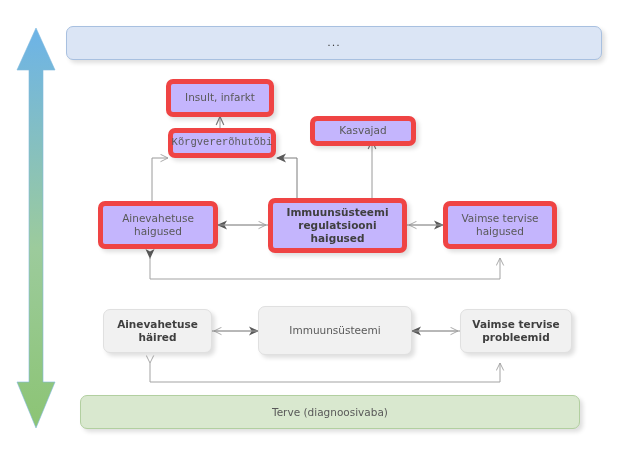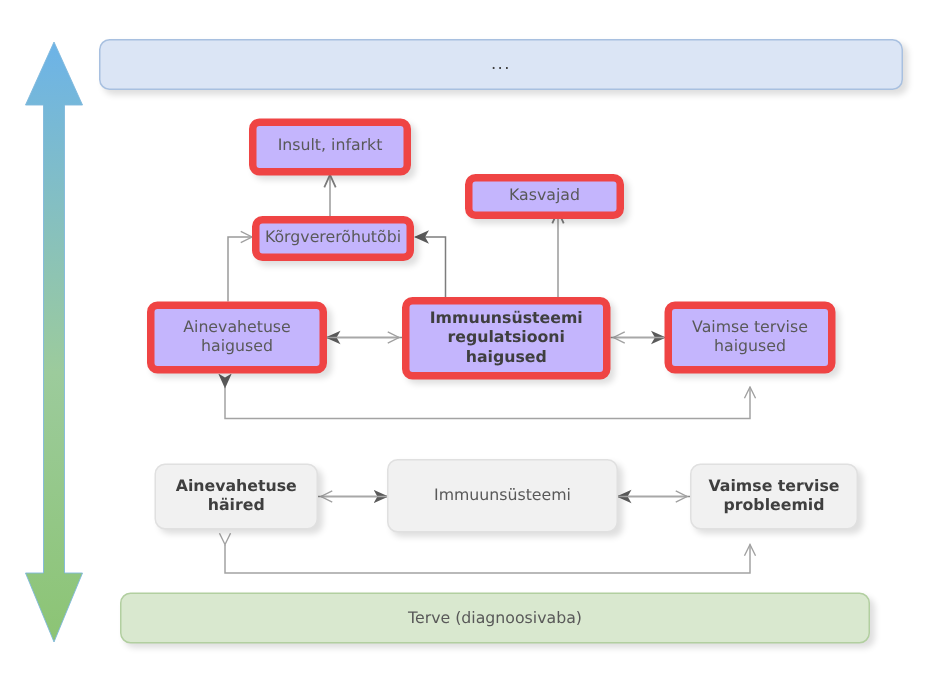--- a/index.html
+++ b/index.html
@@ -145,21 +145,21 @@
   </div>
 
   <div class="node white" style="left:166px; top:79px; width:108px; height:38px;">
     <span>Insult, infarkt</span>
   </div>
 
   <div class="node white" style="left:310px; top:116px; width:106px; height:30px;">
     <span>Kasvajad</span>
   </div>
 
-  <div class="node white" style="left:168px; top:144px; width:108px; height:30px;">
+  <div class="node white" style="left:168px; top:128px; width:108px; height:30px;font-family:Liberation Mono, monospace;">
     <span>Kõrgvererõhutõbi</span>
   </div>
 
   <div class="node white" style="left:98px; top:201px; width:120px; height:48px;">
     <span>
       <span>Ainevahetuse</span><br>
       <span>haigused</span>
     </span>
   </div>
 

